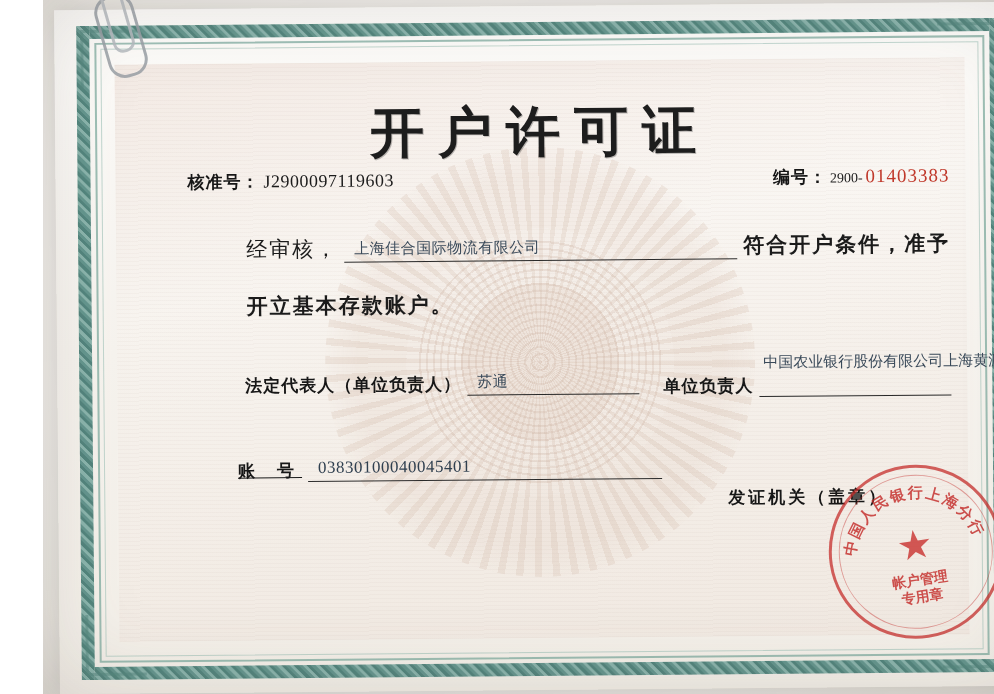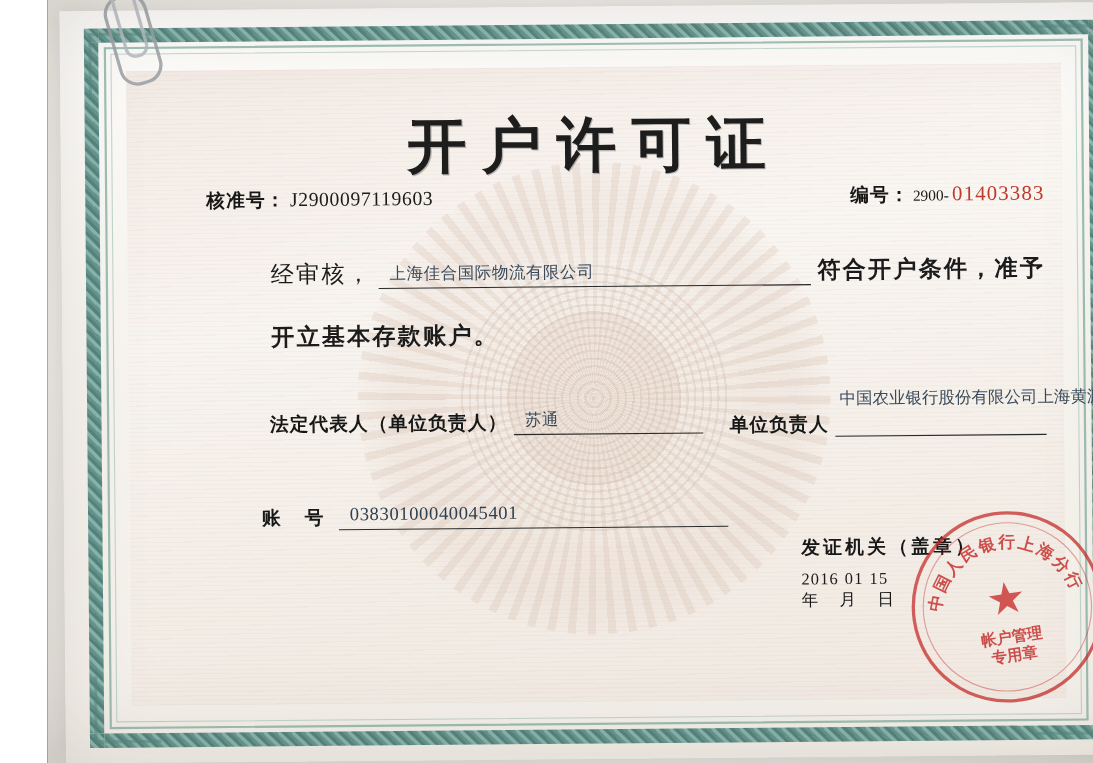--- a/index.html
+++ b/index.html
@@ -301,21 +301,21 @@
     width: 250px;
   }
 
   .account {
     left: 110px;
     top: 385px;
     width: 430px;
     display: flex;
     align-items: flex-end;
   }
-  .account .label { letter-spacing: 8px; white-space: nowrap; }
+  .account .label { letter-spacing: 8px; white-space: nowrap; text-decoration: underline; }
   .account .hand {
     font-family: "Liberation Serif", serif;
     font-size: 17px;
     color: #2f3f4f;
   }
 
   
   .issuer {
     left: 600px;
     top: 420px;
@@ -496,29 +496,20 @@
         <span class="label">账 号</span>
         <span class="fill">
           <span class="hand">03830100040045401</span>
         </span>
       </div>
 
       <div class="row issuer">
         <div class="line">发证机关（盖章）</div>
       </div>
 
-      <div class="date">
-        <span class="num">2016</span>
-        <span class="num">01</span>
-        <span class="num">15</span>
-        <br>
-        <span class="unit">年</span>
-        <span class="unit">月</span>
-        <span class="unit">日</span>
-      </div>
 
       <div class="seal">
         <svg class="arc" viewBox="0 0 168 168">
           <defs>
             <path id="arcpath" d="M 22,92 A 62,62 0 1 1 146,92" fill="none"></path>
           </defs>
           <text>
             <textPath href="#arcpath" startOffset="50%" text-anchor="middle" id="sealArcText">中国人民银行上海分行</textPath>
           </text>
         </svg>

